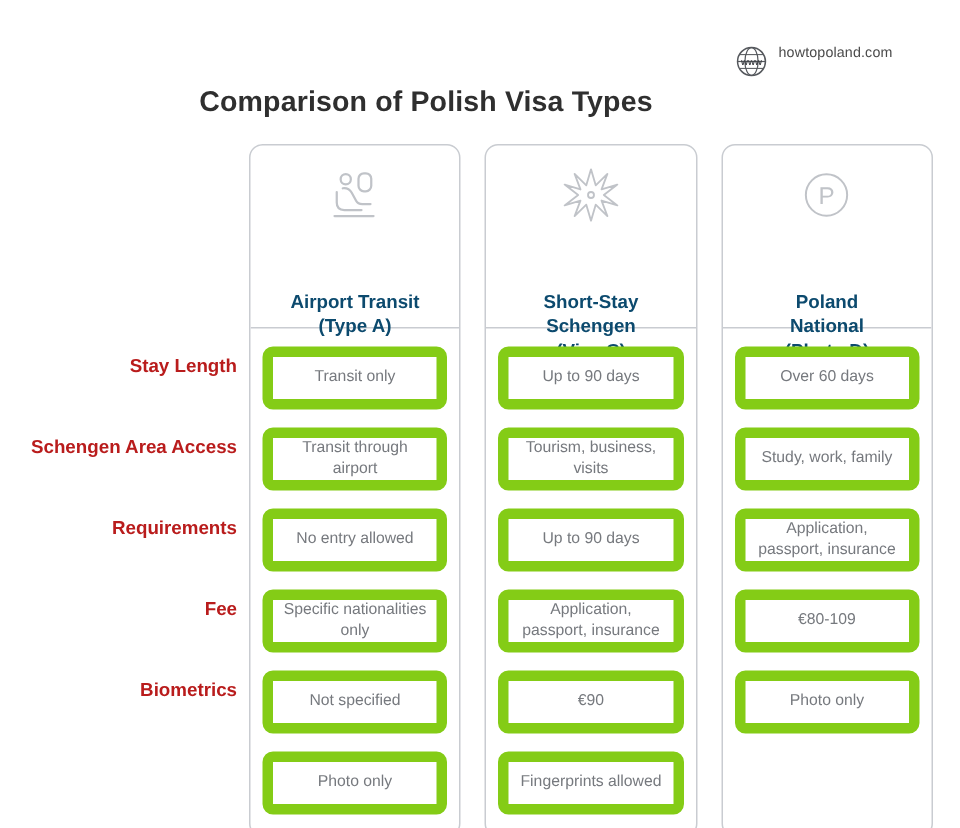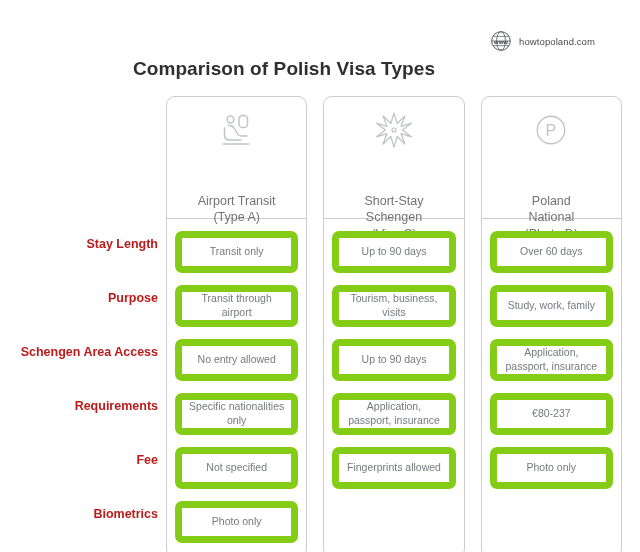--- a/index.html
+++ b/index.html
@@ -18,21 +18,21 @@
     height: 552px;
     background: #ffffff;
   }
 
   
   .brand {
     position: absolute;
     top: 30px;
     right: 45px;
     display: flex;
-    align-items: center;
+    align-items: flex-start;
     gap: 7px;
   }
   .brand-globe {
     width: 22px;
     height: 22px;
     display: block;
     flex: 0 0 auto;
   }
   .brand-text {
     font-size: 9.5px;
@@ -115,22 +115,22 @@
     width: 42px;
     height: 40px;
     display: flex;
     align-items: center;
     justify-content: center;
     margin-bottom: 8px;
   }
   .col-icon svg { display: block; }
   .col-title {
     font-size: 12.5px;
-    font-weight: normal;
-    color: #737373;
+    font-weight: bold;
+    color: #0c4a6e;
     text-align: center;
     line-height: 1.3;
     padding: 0 6px;
     margin-top: 36px;
   }
 
   .col-body {
     padding: 6px 8px 8px 8px;
     display: flex;
     flex-direction: column;
@@ -170,21 +170,20 @@
     <span class="brand-text">howtopoland.com</span>
   </div>
 
   <div class="title">Comparison of Polish Visa Types</div>
 
   <div class="table-wrap">
 
     <div class="labels-col">
       <div class="labels-head"></div>
       <div class="row-label">Stay Length</div>
-      <div class="row-label">Purpose</div>
       <div class="row-label tall">Schengen Area Access</div>
       <div class="row-label">Requirements</div>
       <div class="row-label">Fee</div>
       <div class="row-label">Biometrics</div>
     </div>
 
     <div class="cols">
 
       <div class="col">
         <div class="col-head">
@@ -227,20 +226,21 @@
             <span>Short-Stay</span><br>
             <span>Schengen</span><br>
             <span>(Visa C)</span>
           </div>
         </div>
         <div class="col-body">
           <div class="cell">Up to 90 days</div>
           <div class="cell">Tourism, business, visits</div>
           <div class="cell">Up to 90 days</div>
           <div class="cell">Application, passport, insurance</div>
+          <div class="cell">€90</div>
           <div class="cell">Fingerprints allowed</div>
         </div>
       </div>
 
       <div class="col">
         <div class="col-head">
           <span class="col-icon">
             <svg viewBox="0 0 40 40" width="38" height="38">
               <circle cx="20" cy="20" r="14.5" fill="none" stroke="#c0c3c8" stroke-width="1.4"></circle>
               <text x="20" y="26.5" font-size="17" font-family="Liberation Sans, sans-serif" fill="#c0c3c8" text-anchor="middle">P</text>
@@ -249,20 +249,20 @@
           <div class="col-title">
             <span>Poland</span><br>
             <span>National</span><br>
             <span>(Photo D)</span>
           </div>
         </div>
         <div class="col-body">
           <div class="cell">Over 60 days</div>
           <div class="cell">Study, work, family</div>
           <div class="cell">Application, passport, insurance</div>
-          <div class="cell">€80-237</div>
+          <div class="cell">€80-109</div>
           <div class="cell">Photo only</div>
         </div>
       </div>
 
     </div>
   </div>
 </div>
 
 </body></html>

